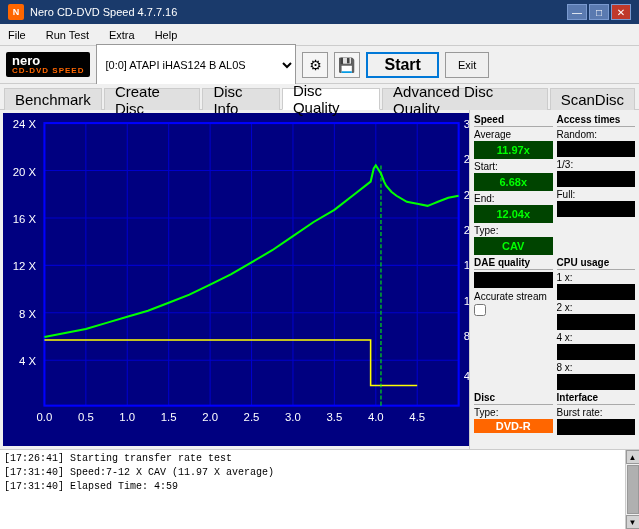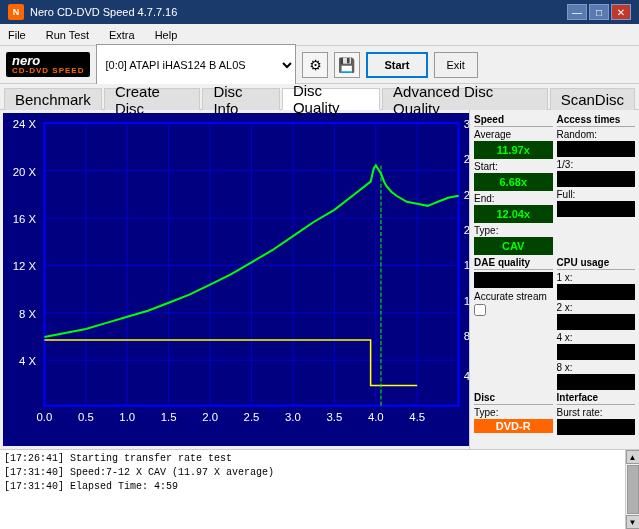--- a/index.html
+++ b/index.html
@@ -13,25 +13,25 @@
     .title-btn { width: 20px; height: 16px; background: #5a7ab0; border: 1px solid #7a9ad0; color: white; font-size: 10px; display: flex; align-items: center; justify-content: center; cursor: pointer; }
     .title-btn.close { background: #c0392b; }
     
     
     .menu-bar { background: #f0f0f0; border-bottom: 1px solid #ccc; padding: 2px 4px; display: flex; gap: 12px; height: 22px; align-items: center; }
     .menu-item { font-size: 11px; color: #000; cursor: pointer; padding: 2px 4px; }
     
     
     .toolbar { background: #f0f0f0; border-bottom: 1px solid #ccc; padding: 4px 6px; display: flex; align-items: center; gap: 6px; height: 38px; }
     .logo-area { background: #000; padding: 2px 6px; border-radius: 2px; display: flex; flex-direction: column; align-items: flex-start; }
-    .logo-nero { color: white; font-size: 13px; font-weight: bold; font-style: italic; line-height: 1; }
+    .logo-nero { color: white; font-size: 13px; font-weight: bold; line-height: 1; }
     .logo-sub { color: #ff6600; font-size: 8px; font-weight: bold; letter-spacing: 1px; line-height: 1; }
     .drive-selector { height: 42px; border: 1px solid #999; background: white; font-size: 11px; padding: 2px 4px; min-width: 200px; }
     .toolbar-icon-btn { width: 26px; height: 26px; border: 1px solid #999; background: #f5f5f5; display: flex; align-items: center; justify-content: center; cursor: pointer; font-size: 14px; }
-    .start-btn { height: 26px; background: #f0f0f0; border: 2px solid #0078d7; font-size: 11px; font-weight: bold; padding: 0 16px; cursor: pointer; }
+    .start-btn { height: 26px; background: #f0f0f0; border: 2px solid #0078d7; font-size: 16px; font-weight: bold; padding: 0 16px; cursor: pointer; }
     .exit-btn { height: 26px; background: #f0f0f0; border: 1px solid #999; font-size: 11px; padding: 0 12px; cursor: pointer; }
     
     
     .tabs { background: #f0f0f0; border-bottom: 1px solid #ccc; display: flex; padding: 4px 4px 0; gap: 2px; height: 26px; }
     .tab { padding: 2px 10px; font-size: 15px; border: 1px solid #ccc; border-bottom: none; background: #e0e0e0; cursor: pointer; height: 22px; display: flex; align-items: center; }
     .tab.active { background: white; border-bottom: 1px solid white; margin-bottom: -1px; z-index: 1; }
     
     
     .right-panel { width: 170px; background: #f0f0f0; border-left: 1px solid #ccc; padding: 4px; display: flex; flex-direction: column; gap: 2px; flex-shrink: 0; }
     .panel-label { font-size: 10px; color: #000; margin-bottom: 1px; }

